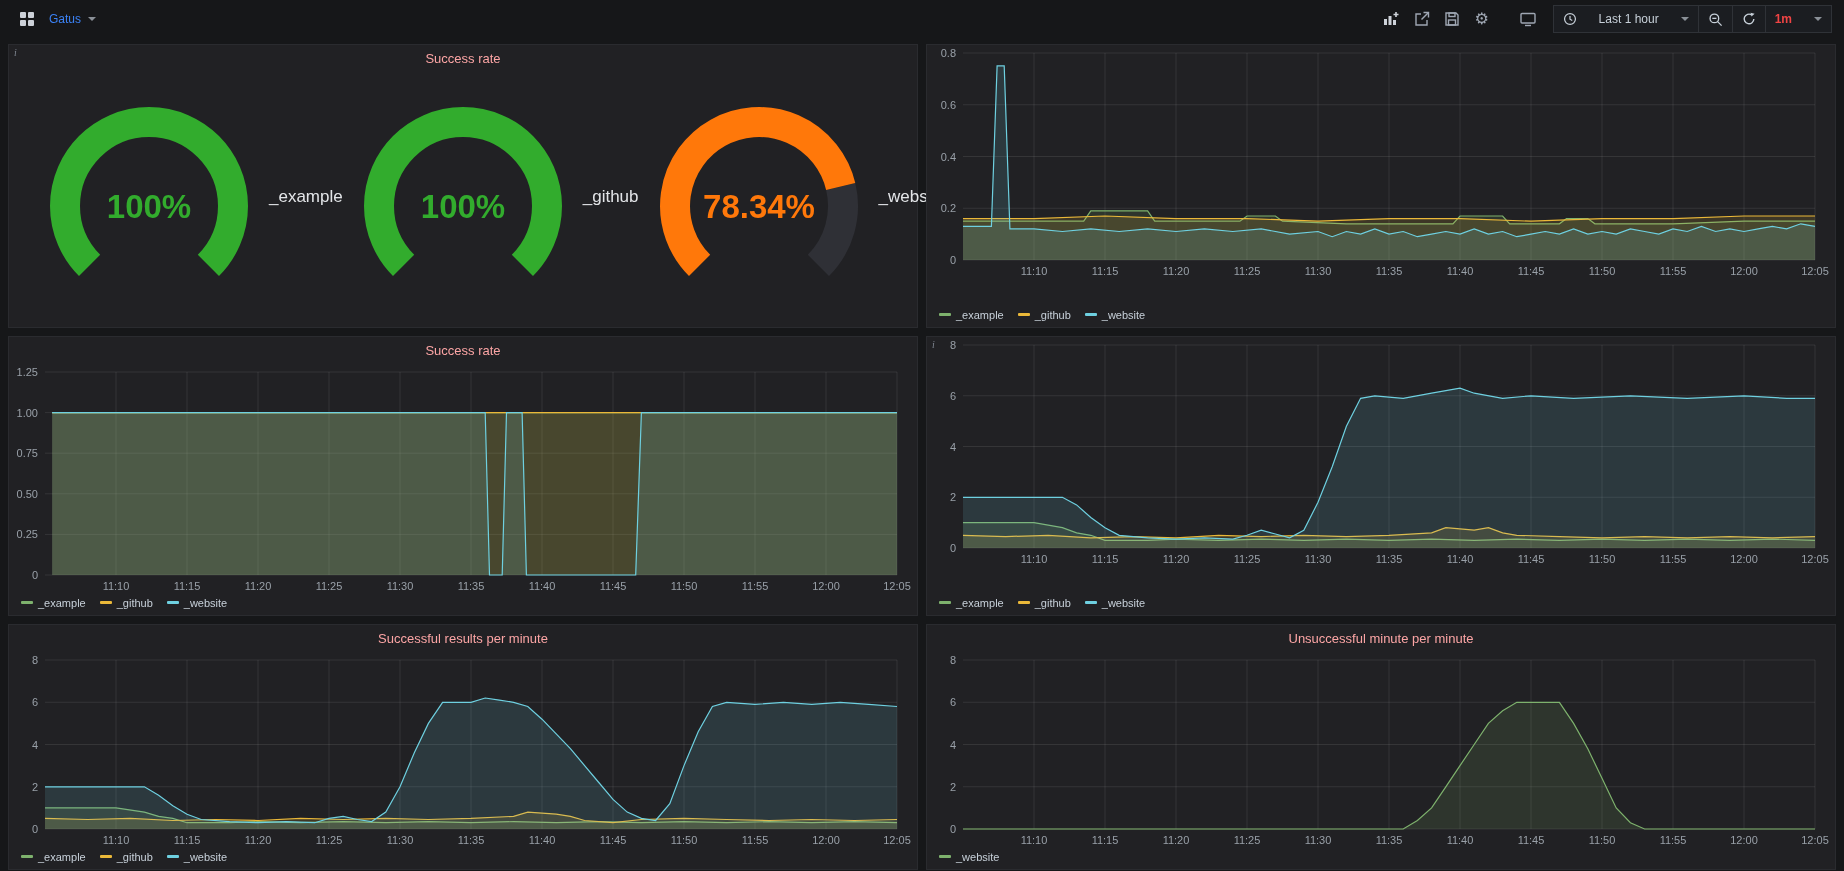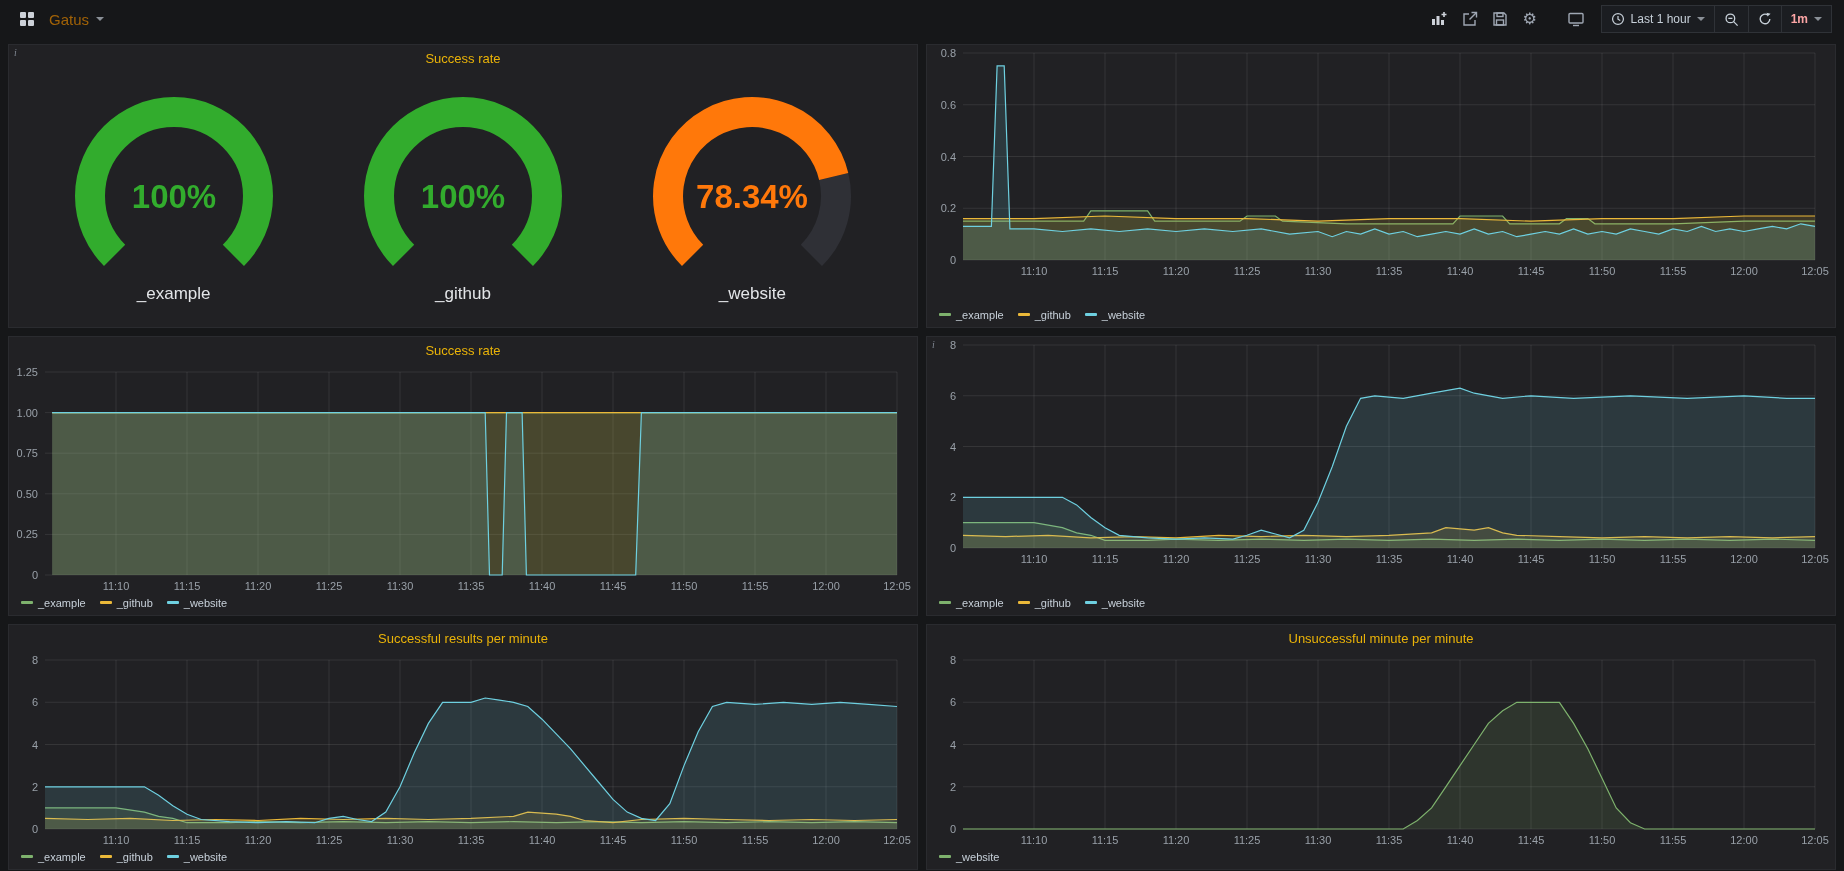--- a/index.html
+++ b/index.html
@@ -2,49 +2,49 @@
 <html><head>
 <meta charset="utf-8">
 <style>
   *{box-sizing:border-box;margin:0;padding:0}
   html,body{width:1844px;height:871px;overflow:hidden}
   body{background:#161719;font-family:"Liberation Sans","DejaVu Sans",sans-serif;color:#d8d9da}
 
   
   .navbar{height:38px;display:flex;align-items:center;justify-content:space-between;padding:0 12px}
   .nav-left{display:flex;align-items:center;gap:7px}
-  .dash-title{font-size:15px;color:#a16207;cursor:pointer}
+  .dash-title{font-size:12px;color:#3b82f6;cursor:pointer}
   .caret{width:0;height:0;border-left:4px solid transparent;border-right:4px solid transparent;border-top:4px solid #8a9097;display:inline-block}
   .nav-right{display:flex;align-items:center}
   .icon-btn{display:flex;align-items:center;justify-content:center;width:30px;height:28px;cursor:pointer;color:#9fa7b3}
   .icon-btn.bright{color:#cdd2d9}
   .tv-gap{margin-left:16px;margin-right:10px}
   .nav-group{display:flex;align-items:center}
-  .nav-btn{display:flex;align-items:center;gap:6px;border:1px solid #2f3237;background:#1b1d21;height:28px;padding:0 9px;font-size:12px;color:#c7d0d9;cursor:pointer;margin-left:-1px}
+  .nav-btn{display:flex;align-items:center;gap:22px;border:1px solid #2f3237;background:#1b1d21;height:28px;padding:0 9px;font-size:12px;color:#c7d0d9;cursor:pointer;margin-left:-1px}
   .nav-btn:first-child{margin-left:0}
-  .refresh-text{color:#fca5a5;font-weight:bold}
+  .refresh-text{color:#ef4444;font-weight:bold}
   .gear-glyph{font-size:16px;line-height:1}
 
   
   .dash{padding:6px 8px 0;display:grid;grid-template-columns:1fr 1fr;grid-template-rows:284px 280px 246px;gap:8px}
   .panel{background:#212124;border:1px solid #2a2b2f;position:relative;display:flex;flex-direction:column;min-width:0}
-  .panel-title{text-align:center;font-size:13px;font-weight:500;color:#eab308;padding:6px 0 2px;cursor:pointer;height:27px}
+  .panel-title{text-align:center;font-size:13px;font-weight:500;color:#fca5a5;padding:6px 0 2px;cursor:pointer;height:27px}
   .info-icon{position:absolute;top:2px;left:5px;font-size:10px;color:#7f8691;font-style:italic;font-family:"Liberation Serif",serif;cursor:pointer}
 
   
   .chart{flex:1;position:relative;min-height:0}
   .chart svg{display:block}
   text.tick{fill:#99a0a8;font-size:11px;font-family:"Liberation Sans","DejaVu Sans",sans-serif}
   .legend{display:flex;gap:14px;padding:1px 6px 6px 12px;align-items:center;height:20px}
   .legend-item{display:flex;align-items:center;gap:5px;font-size:11px;color:#c7d0d9;cursor:pointer}
   .legend-swatch{width:12px;height:3px;border-radius:1px;display:inline-block}
 
   
   .gauge-row{flex:1;display:flex;align-items:center;justify-content:space-around;padding:0 20px 6px}
-  .gauge{display:flex;flex-direction:column;align-items:center}
+  .gauge{display:flex;flex-direction:row;align-items:center}
   .gauge-label{font-size:17px;color:#e3e5e8;margin-top:0}
   text.gauge-value{font-size:33px;font-weight:600;font-family:"Liberation Sans","DejaVu Sans",sans-serif}
 </style>
 </head>
 <body>
 
 <header class="navbar">
   <div class="nav-left">
     <span class="icon-btn bright">
       <svg width="16" height="16" viewBox="0 0 16 16">

